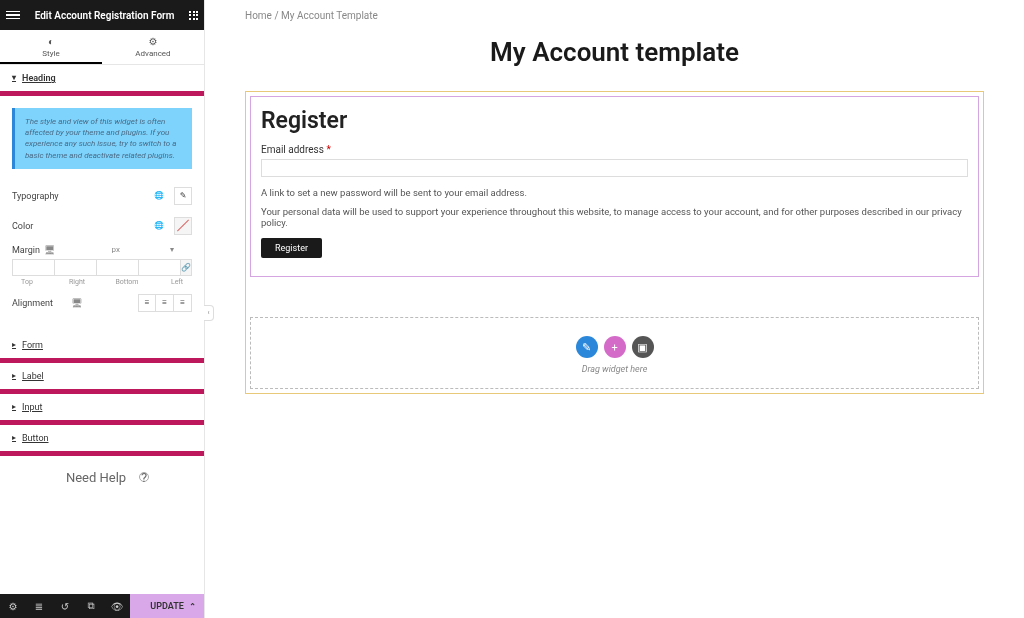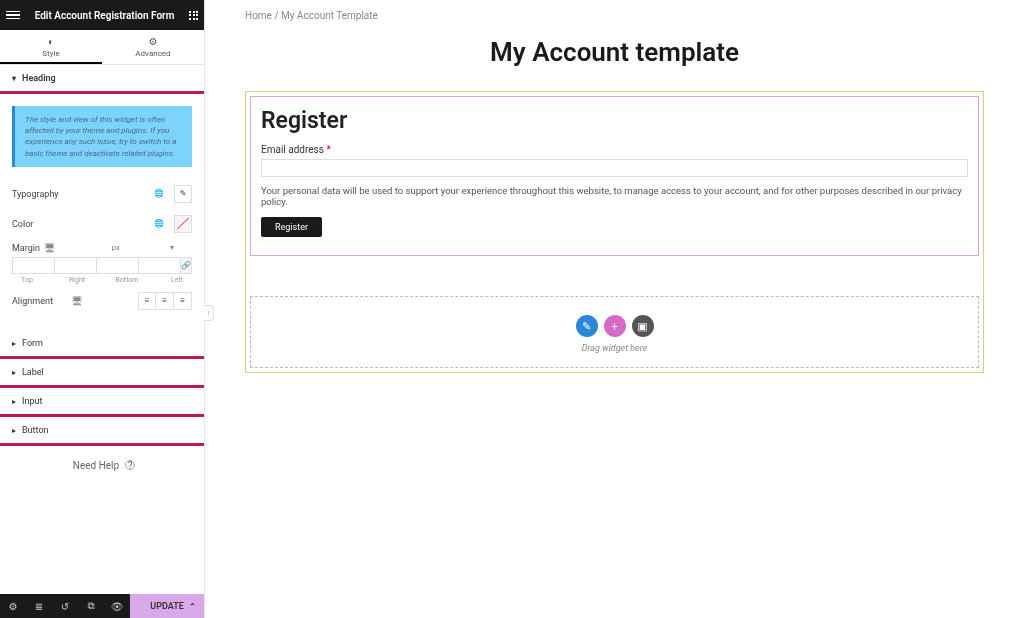--- a/index.html
+++ b/index.html
@@ -14,21 +14,21 @@
 .sb-header .title { flex: 1; text-align: center; font-weight: 600; }
 .sb-header .dots { display: grid; grid-template-columns: repeat(3,2px); grid-template-rows: repeat(3,2px); gap: 1.5px; cursor: pointer; }
 .sb-header .dots span { background: #fff; width: 2px; height: 2px; }
 
 .tabs { display: flex; border-bottom: 1px solid #e6e6e6; }
 .tab { flex: 1; text-align: center; padding: 6px 0 4px; font-size: 8px; color: #555; cursor: pointer; border-bottom: 2px solid transparent; }
 .tab.active { border-bottom-color: #000; }
 .tab .tab-icon { display: block; margin: 0 auto 2px; font-size: 10px; }
 
 .panel-body { flex: 1; overflow-y: auto; }
-.section { border-bottom: 3px solid #be185d; padding: 8px 12px; font-size: 9px; color: #333; cursor: pointer; display: flex; align-items: flex-end; gap: 6px; }
+.section { border-bottom: 5px solid #be185d; padding: 8px 12px; font-size: 9px; color: #333; cursor: pointer; display: flex; align-items: flex-start; gap: 6px; text-decoration: underline; }
 .section .caret { font-size: 8px; }
 .section .caret.down::before { content: "▾"; }
 .section .caret.right::before { content: "▸"; }
 .section.open { font-weight: 600; }
 
 .notice { margin: 12px; background: #7dd3fc; border-left: 3px solid #2b87da; padding: 8px 10px; font-size: 8px; color: #4a6a85; font-style: italic; line-height: 1.4; }
 
 .ctrl-row { display: flex; align-items: center; padding: 6px 12px; font-size: 9px; color: #444; gap: 6px; }
 .ctrl-row .lbl { flex: 1; }
 .icon-btn { width: 18px; height: 18px; border: 1px solid #ddd; display: flex; align-items: center; justify-content: center; font-size: 8px; cursor: pointer; background: #fff; }
@@ -47,21 +47,21 @@
 .margin-labels { display: flex; font-size: 7px; color: #999; margin-top: 2px; gap: 20px; }
 .margin-labels span { width: 42px; text-align: center; }
 
 .align-row { display:flex; align-items:center; padding:6px 12px; font-size:9px; color:#444;}
 .align-row .lbl{ flex:1;}
 .align-btns{ display:flex;}
 .align-btns .ab{ width:18px;height:18px;border:1px solid #ddd;display:flex;align-items:center;justify-content:center;font-size:8px;cursor:pointer;background:#fff;}
 .align-btns .ab + .ab{ border-left:none;}
 
 .help{ text-align:center; font-size:8px; color:#666; margin:14px 0;}
-.help span{ border:1px solid #aaa; border-radius:50%; width:10px; height:10px; display:inline-flex; align-items:center; justify-content:center; margin-left:4px; font-size:10px;}
+.help span{ border:1px solid #aaa; border-radius:50%; width:10px; height:10px; display:inline-flex; align-items:center; justify-content:center; margin-left:11px; font-size:13px;}
 
 .sb-footer{ display:flex; background:#1a1a1a; height:24px;}
 .sb-footer .fbtn{ flex:0 0 26px; display:flex; align-items:center; justify-content:center; color:#ccc; font-size:10px; cursor:pointer;}
 .sb-footer .update{ flex:1; background:#d8a8e8; color:#333; display:flex; align-items:center; justify-content:center; font-size:9px; font-weight:600; cursor:pointer; position:relative;}
 .sb-footer .update .chev{ position:absolute; right:8px; font-size:8px;}
 
 
 .collapse{ position:absolute; left:204px; top:305px; width:10px; height:16px; background:#fff; border:1px solid #ddd; border-left:none; border-radius:0 4px 4px 0; display:flex; align-items:center; justify-content:center; font-size:7px; color:#888; cursor:pointer;}
 
 
@@ -226,20 +226,21 @@
     <h1 class="page-title">My Account template</h1>
 
     <div class="section-outline">
       <div class="widget-outline">
         <div class="reg-h">Register</div>
         <div class="fld-lbl">
           <span>Email address</span>
           <span class="req">*</span>
         </div>
         <input class="text-input" type="text" style="">
+        <div class="hint">A link to set a new password will be sent to your email address.</div>
         <div class="priv">
           <span>Your personal data will be used to support your experience throughout this website, to manage access to your account, and for other purposes described in our </span><a href="#">privacy policy</a><span>.</span>
         </div>
         <button class="reg-btn">Register</button>
       </div>
 
       <div class="dropzone">
         <div class="dz-btns">
           <div class="dz-btn blue">✎</div>
           <div class="dz-btn pink">+</div>

